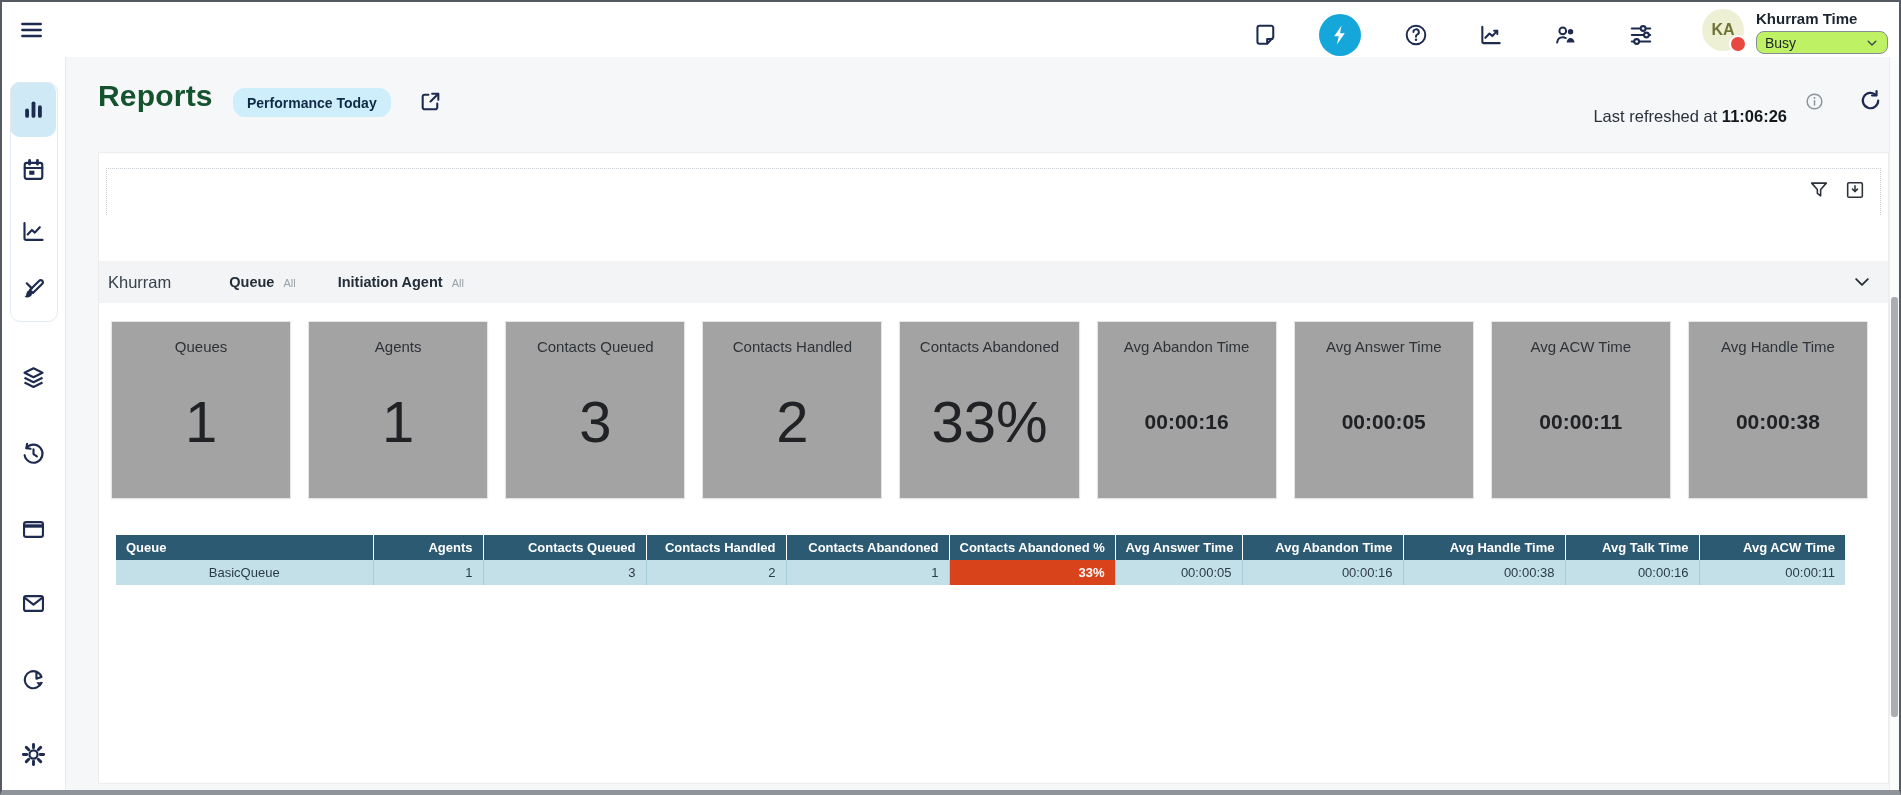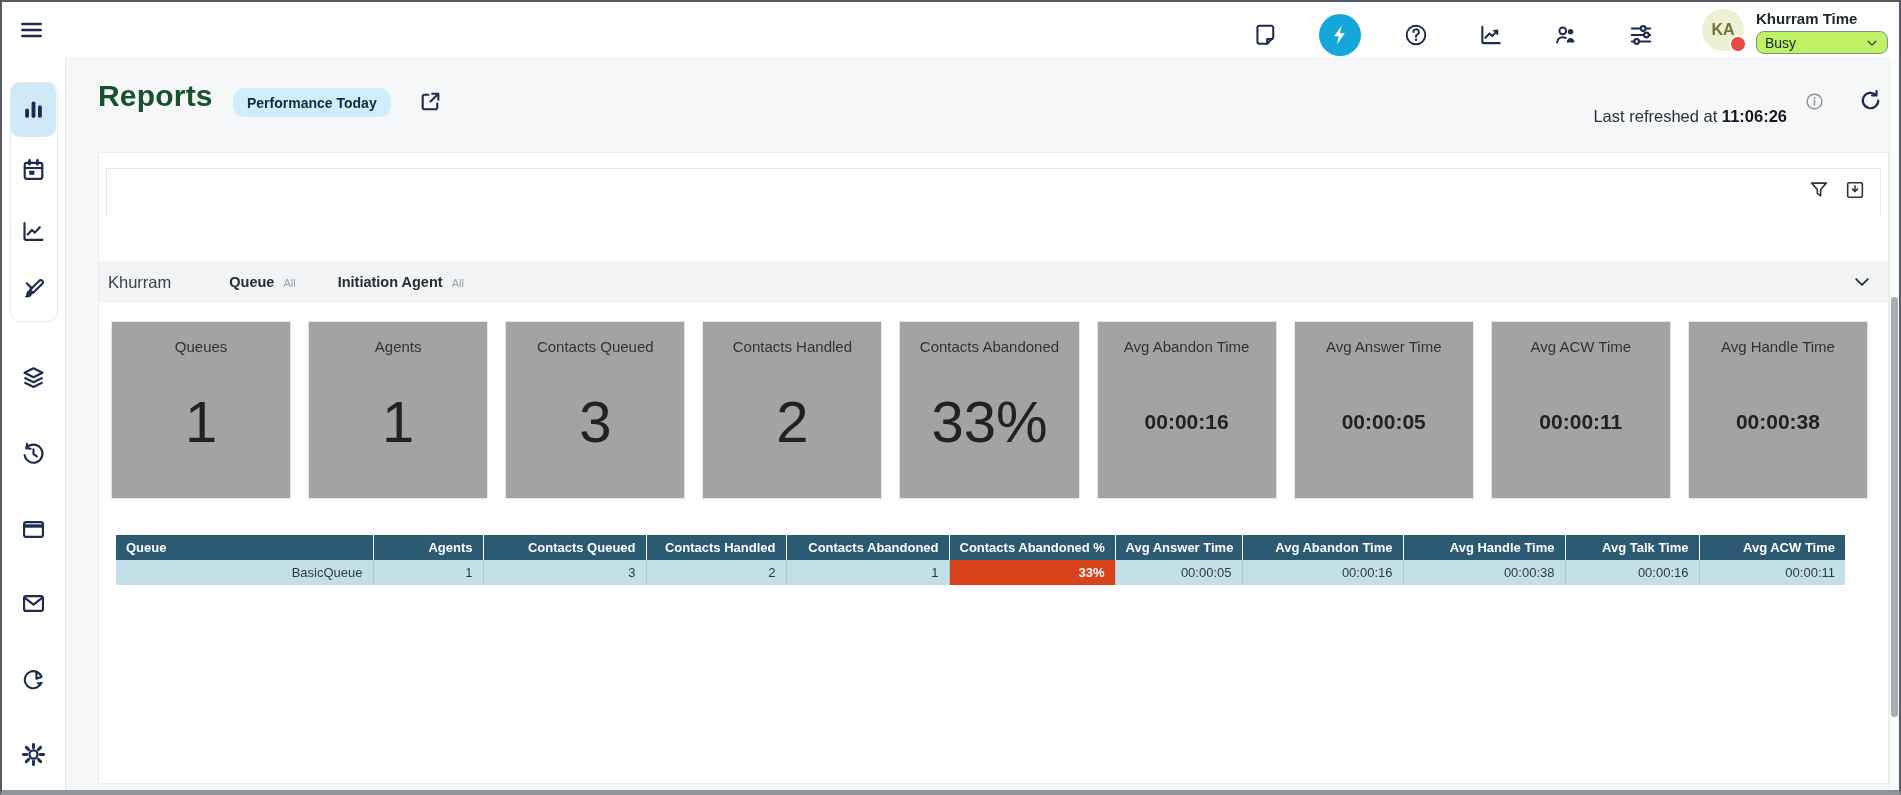--- a/index.html
+++ b/index.html
@@ -67,21 +67,21 @@
   .val-big{font-size:58px;color:#202225}
   .val-time{font-size:21px;font-weight:bold;color:#202225}
   
   .tbl-wrap{position:absolute;left:17px;top:382px}
   table{border-collapse:collapse;table-layout:fixed;width:1729px}
   th{background:#2c5a72;color:#fff;font-size:13px;font-weight:bold;text-align:right;
      padding:5px 10px;border-left:1px solid rgba(255,255,255,.4);cursor:pointer;white-space:nowrap;overflow:hidden}
   th:first-child{text-align:left;border-left:none}
   td{background:#c3e0e8;color:#2a3b46;font-size:13px;text-align:right;
      padding:5px 10px;border-left:1px solid #a7ccd6;white-space:nowrap;overflow:hidden}
-  td:first-child{text-align:right;border-left:none}
+  td:first-child{text-align:center;border-left:none}
   td.alert{background:#d8431b;color:#fff;font-weight:bold}
   
   .scrollbar{position:absolute;right:0;top:0;bottom:0;width:9px;background:#fbfcfc;border-left:1px solid #eceeef}
   .scroll-thumb{position:absolute;left:1px;top:240px;width:7px;height:420px;background:#a9aeb3;border-radius:3px;cursor:pointer}
 </style>
 </head>
 <body>
 
 <div class="screen">
 

